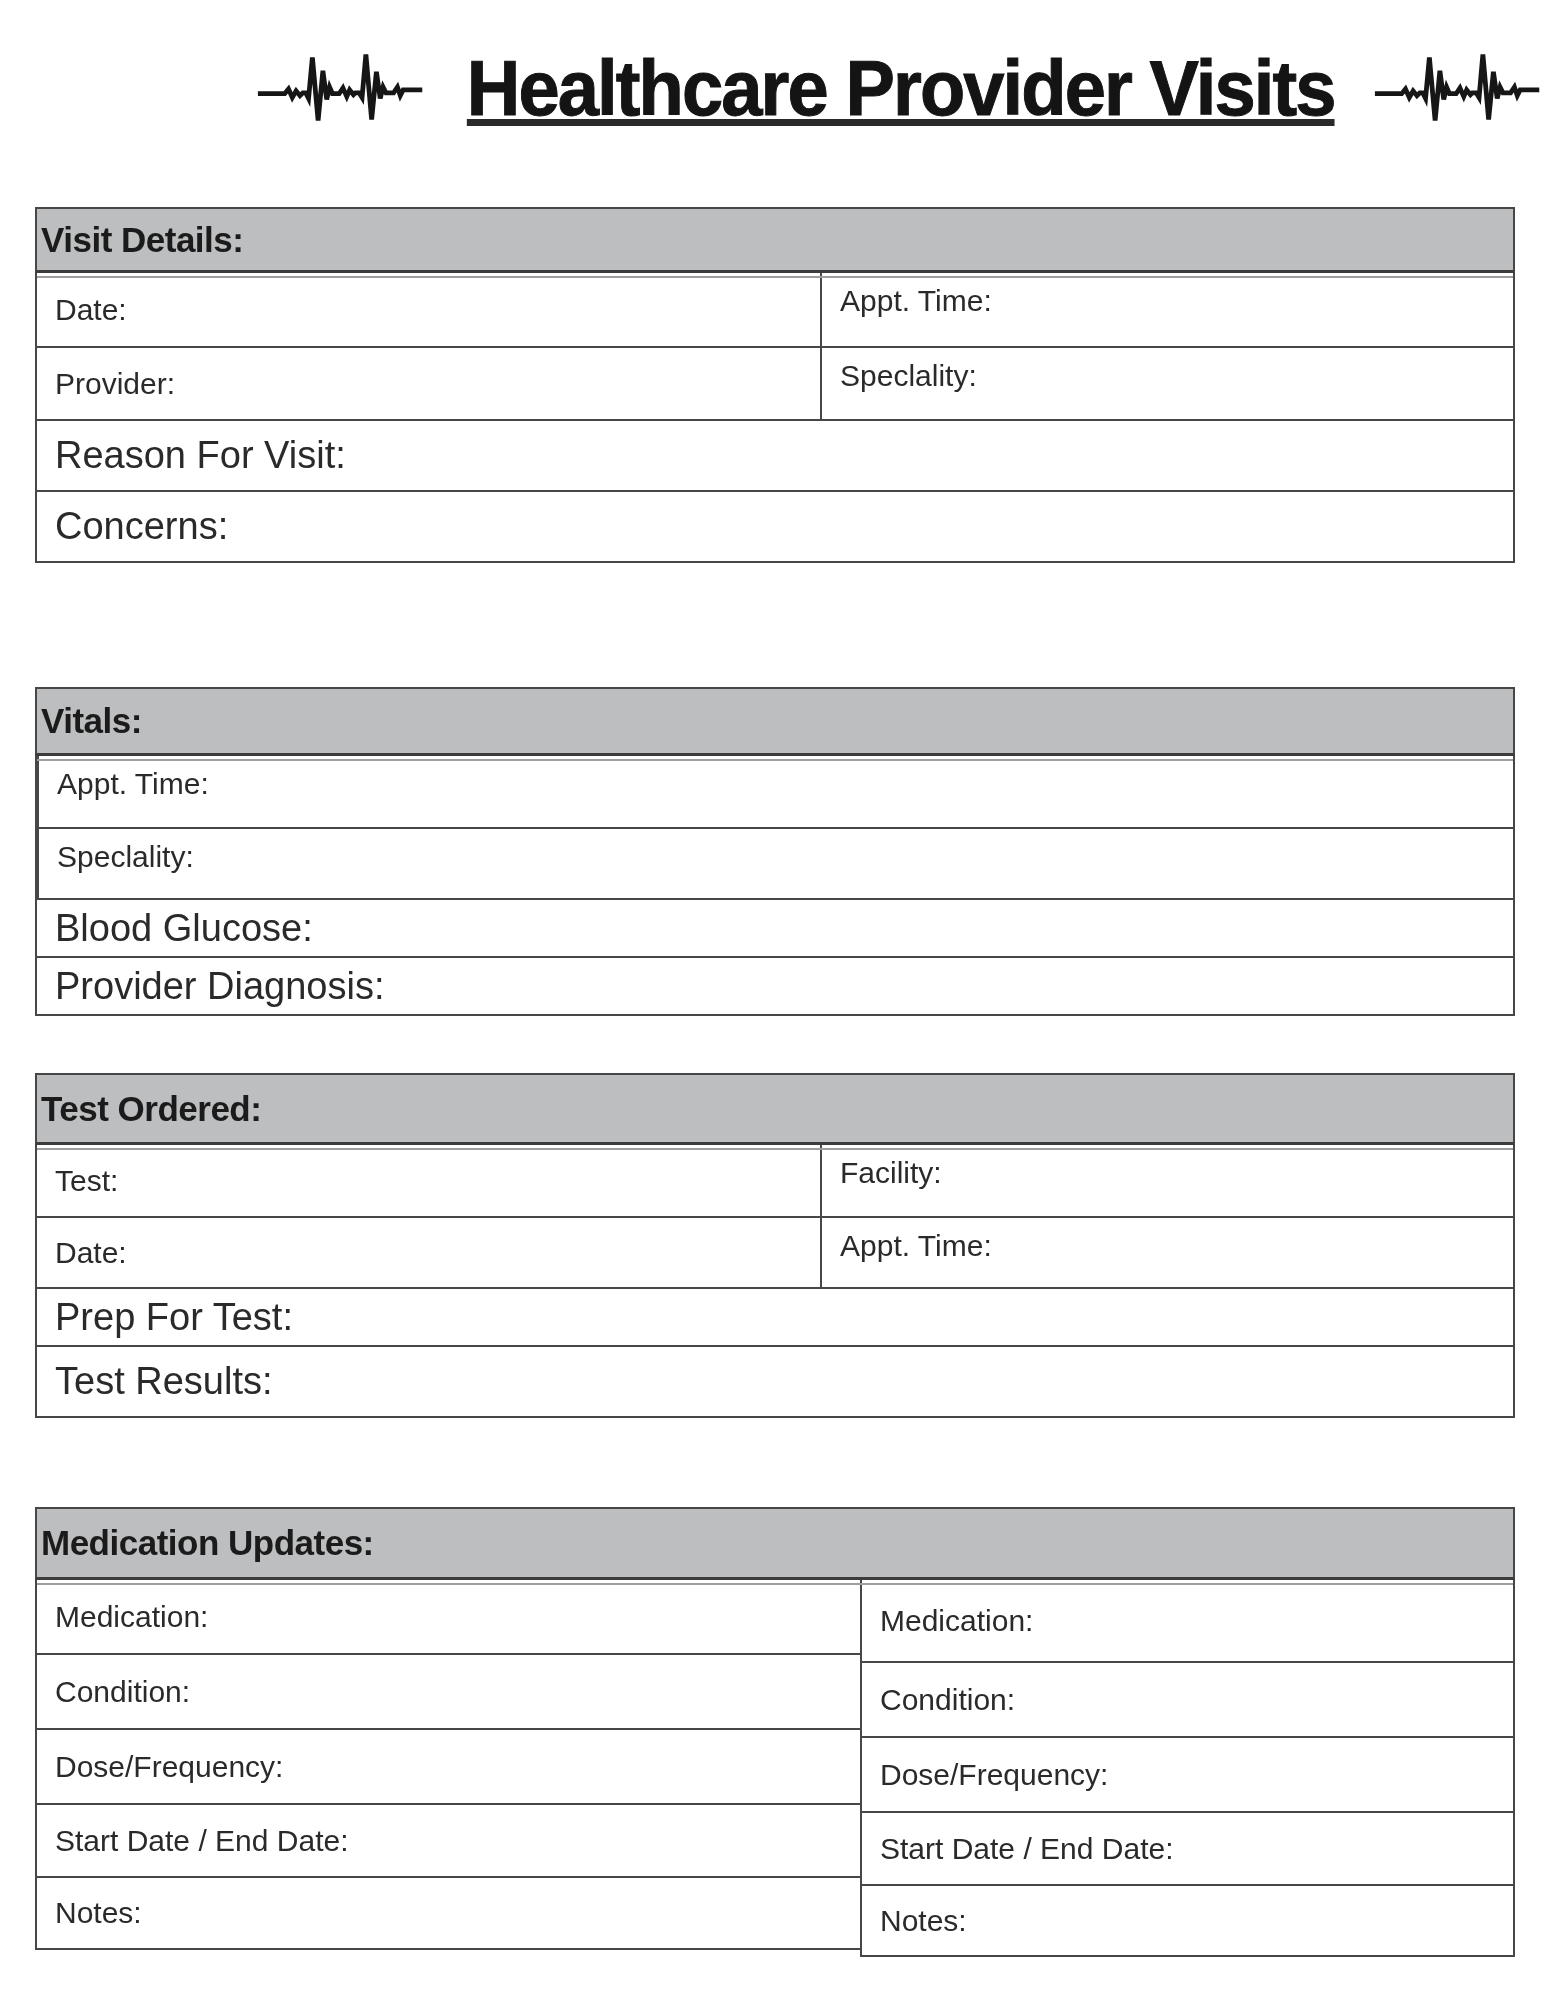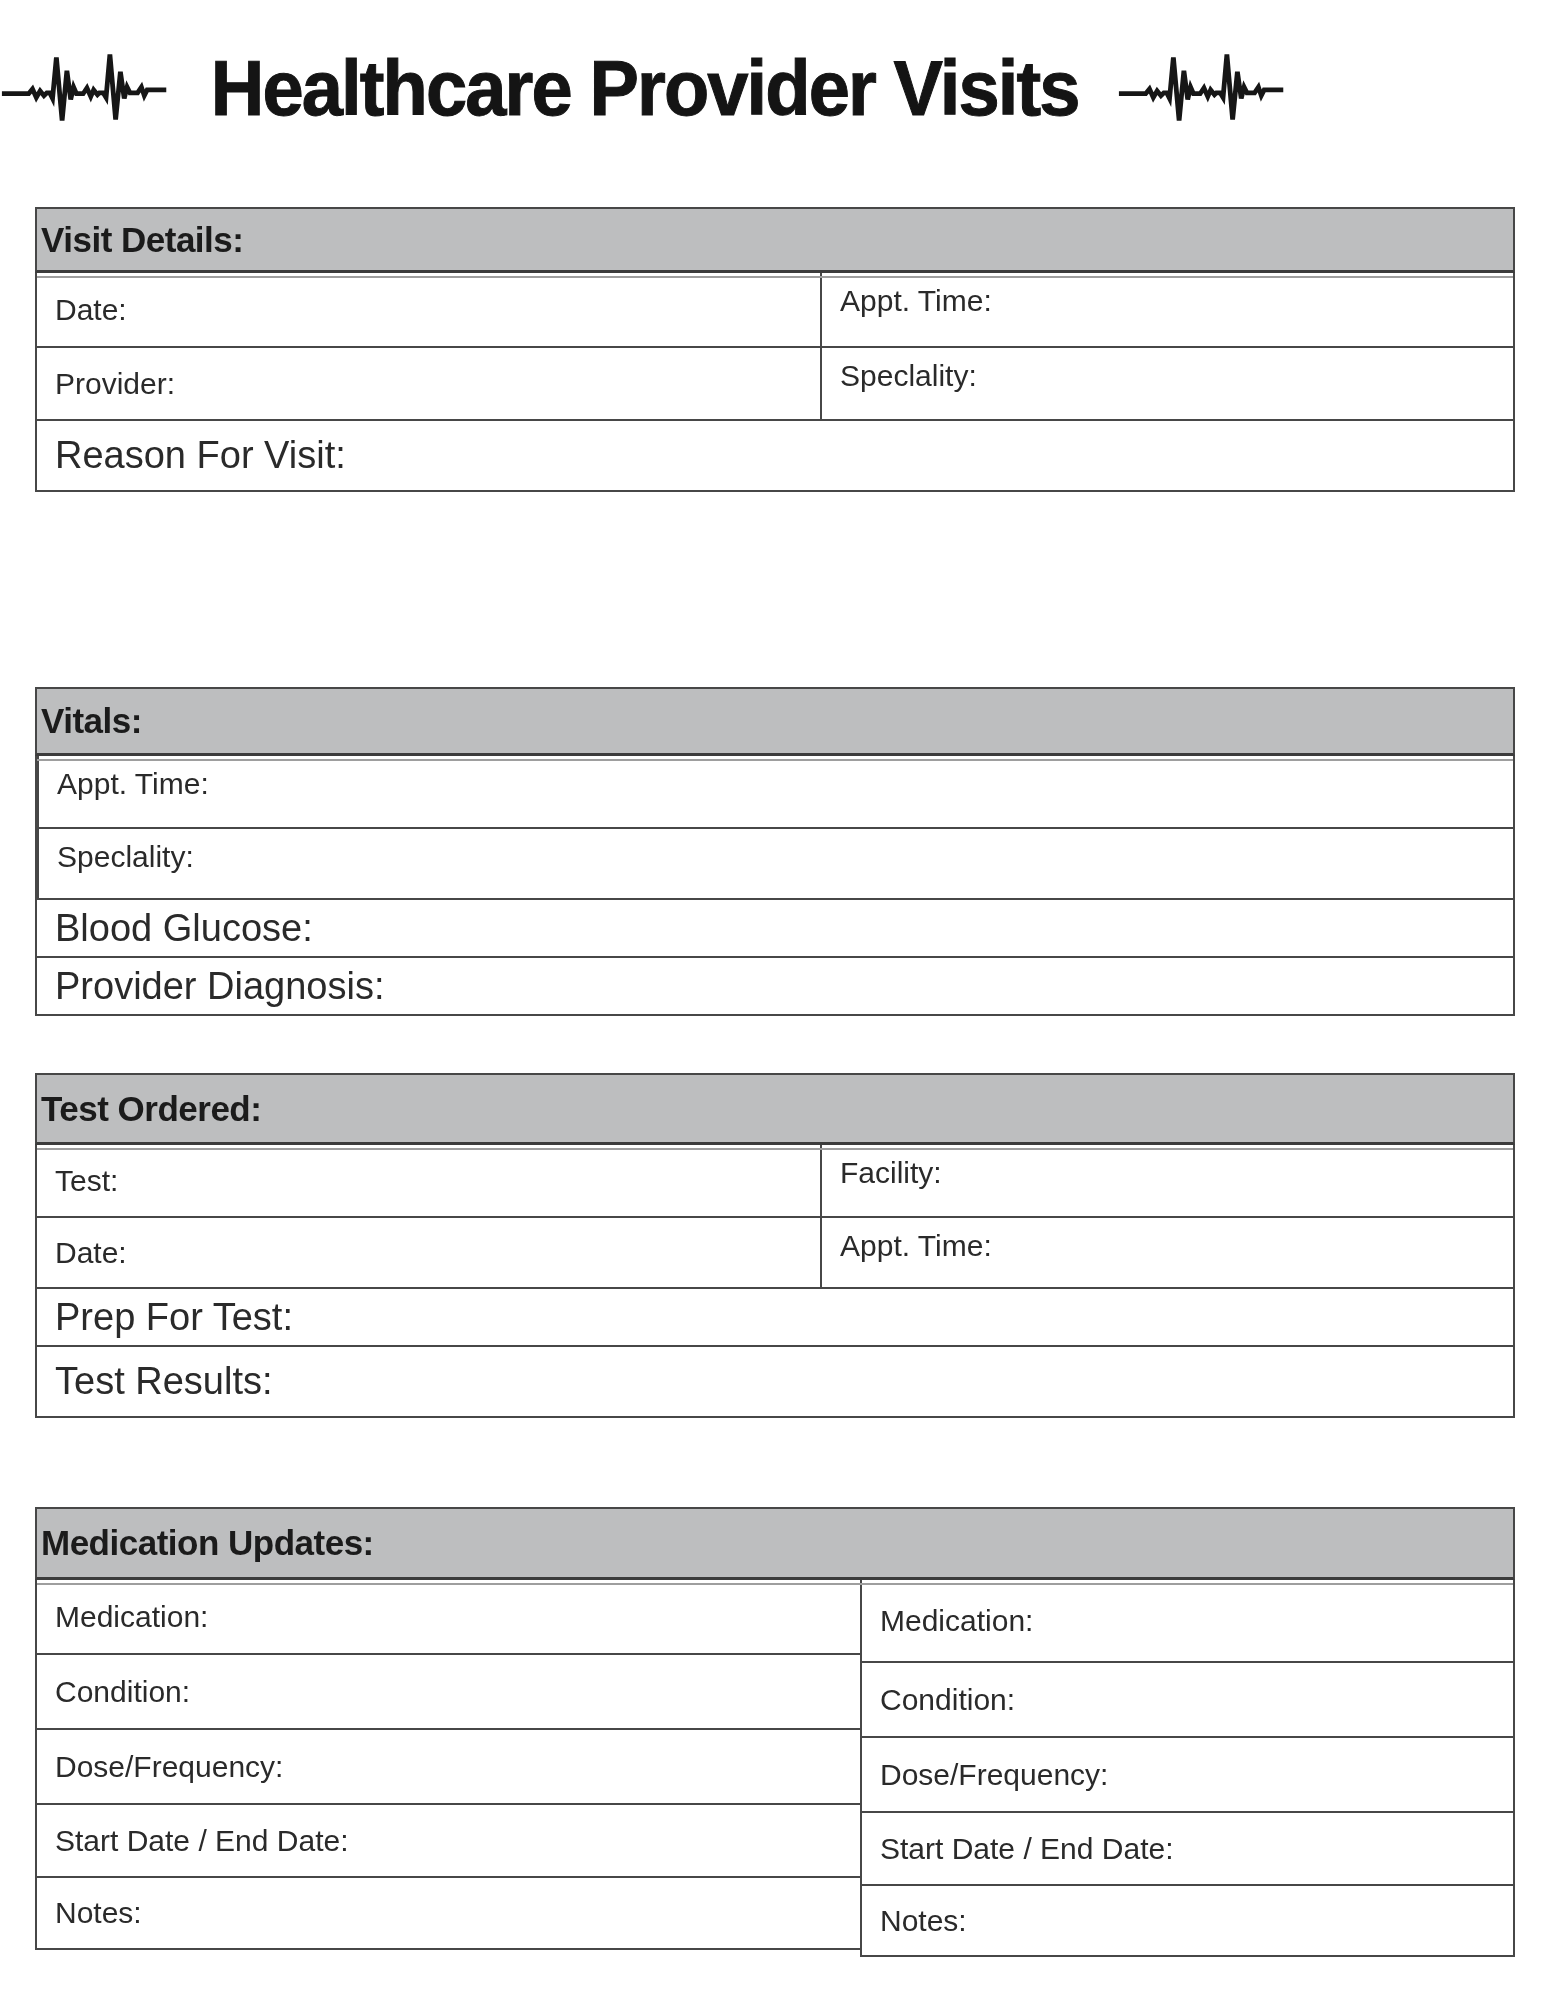--- a/index.html
+++ b/index.html
@@ -15,21 +15,21 @@
     font-family:"Liberation Sans", sans-serif;
     color:var(--text);
     position:relative;
     overflow:hidden;
   }
   .page{position:absolute;inset:0;background:#fff;}
 
   
   .title-bar{
     position:absolute;top:40px;left:0;width:1545px;height:96px;
-    display:flex;justify-content:flex-start;align-items:center;gap:16px;
+    display:flex;justify-content:flex-end;align-items:center;gap:16px;text-decoration:underline;
   }
   .title-text{
     font-size:78px;font-weight:700;letter-spacing:-2px;
     color:var(--title-text);
     transform:scaleX(0.95);
     white-space:nowrap;
     -webkit-text-stroke:1px var(--title-text);
   }
   .ekg{width:172px;height:88px;flex:0 0 auto;}
 
@@ -102,20 +102,21 @@
         <div class="col leftc">
           <div class="cell h73">Date:</div>
           <div class="cell h73">Provider:</div>
         </div>
         <div class="col rightc">
           <div class="cell toppad h73">Appt. Time:</div>
           <div class="cell toppad h73">Speclality:</div>
         </div>
       </div>
       <div class="full-row h71">Reason For Visit:</div>
+      <div class="full-row h71">Concerns:</div>
     </div>
   </div>
 
   <div class="form-box" style="top:642px;">
     <div class="box-header h69">Vitals:</div>
     <div class="box-body">
       <div class="twocol">
         <div class="col rightc">
           <div class="cell toppad h71">Appt. Time:</div>
           <div class="cell toppad h71">Speclality:</div>

